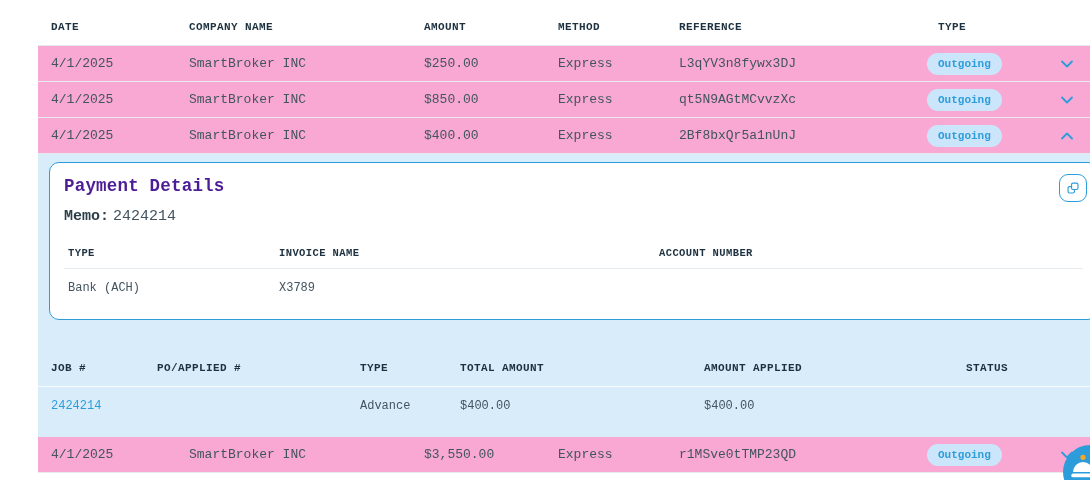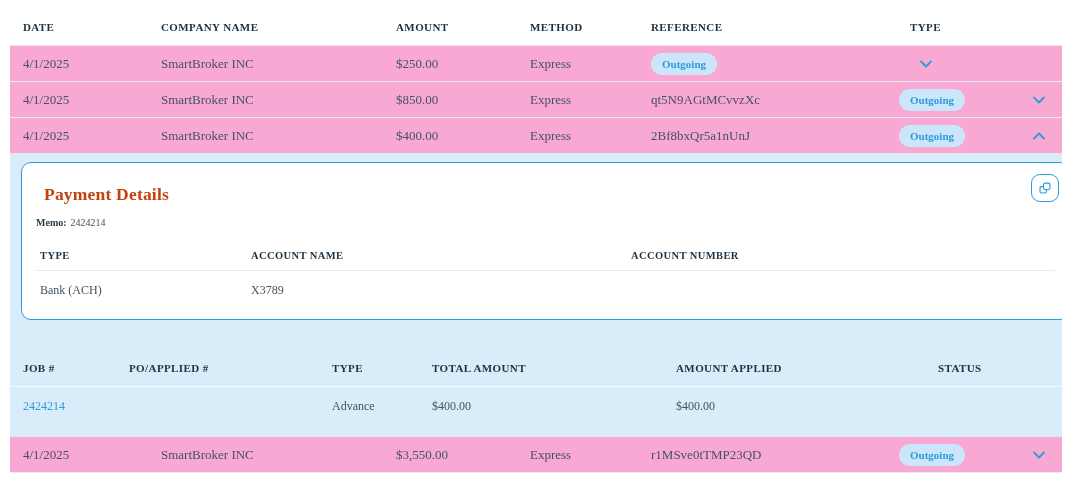--- a/index.html
+++ b/index.html
@@ -1,35 +1,35 @@
 <!DOCTYPE html>
 <html><head>
 <meta charset="utf-8">
 <style>
   html,body{margin:0;padding:0;background:#fff;}
   .page{width:1062px;height:480px;position:relative;overflow:hidden;background:#fff;
-        font-family:Liberation Serif, serif;}
+        font-family:Liberation Mono, monospace;padding-left:28px;}
   .twrap{margin-left:10px;width:1068px;}
   .grid-main{display:grid;grid-template-columns:151px 235px 134px 121px 248px 113px 1fr;align-items:center;box-sizing:border-box;}
   .thead{height:46px;padding-top:8px;border-bottom:1px solid #e3e8ec;}
   .th{font-size:11px;font-weight:bold;color:#1d3140;letter-spacing:.4px;}
   .th.first{padding-left:13px;}
   .th.type-col{padding-left:11px;}
   .prow{height:36px;border-bottom:1px solid #e6ebef;font-size:13px;color:#42545f;cursor:pointer;background:#f9a8d4;}
   .cell.first{padding-left:13px;}
   .badge-blue{display:inline-block;background:#cbe6fa;color:#2d9cdb;font-size:11px;font-weight:bold;
               padding:4px 11px;border-radius:12px;line-height:14px;}
   .badge-green{display:inline-block;background:#ccf3d9;color:#2ecc71;font-size:10.5px;font-weight:bold;
                padding:4px 9px;border-radius:11px;line-height:13px;}
   .chev{width:20px;height:20px;margin-left:17px;display:block;}
   .expanded{background:#d8ecfa;width:1068px;margin-left:10px;padding:8px 0 12px 0;box-sizing:border-box;}
   .card{margin-left:11px;width:1049px;height:158px;background:#fff;border:1px solid #2d9cdb;border-radius:10px;
         box-sizing:border-box;padding:13px 14px;position:relative;}
-  .card-title{font-size:17.5px;font-weight:600;color:#c2410c;margin:8px;letter-spacing:.2px;}
-  .memo{margin-top:12px;font-size:10px;color:#42545f;}
+  .card-title{font-size:17.5px;font-weight:600;color:#4c1d95;margin:0;letter-spacing:.2px;}
+  .memo{margin-top:12px;font-size:15px;color:#42545f;}
   .memo .lbl{font-weight:bold;color:#2b3e4a;margin-right:4px;}
   .copy-btn{position:absolute;top:11px;right:10px;width:28px;height:28px;border:1.5px solid #2d9cdb;border-radius:9px;
             background:#fff;display:flex;align-items:center;justify-content:center;cursor:pointer;box-sizing:border-box;}
   .inner-grid{display:grid;grid-template-columns:215px 380px 1fr;}
   .inner-head{margin-top:22px;padding-bottom:9px;border-bottom:1px solid #e6ebef;}
   .inner-head .th{font-size:10.5px;}
   .inner-row{padding-top:12px;font-size:12px;color:#42545f;}
   .pl4{padding-left:4px;}
   .jobs{margin-top:30px;}
   .grid-jobs{display:grid;grid-template-columns:119px 203px 100px 244px 262px 1fr;align-items:center;box-sizing:border-box;}
@@ -56,20 +56,21 @@
       <div class="th">REFERENCE</div>
       <div class="th type-col">TYPE</div>
       <div></div>
     </div>
 
     <div class="grid-main prow">
       <div class="cell first">4/1/2025</div>
       <div class="cell">SmartBroker INC</div>
       <div class="cell">$250.00</div>
       <div class="cell">Express</div>
+      <div class="cell">L3qYV3n8fywx3DJ</div>
       <div class="cell"><span class="badge-blue">Outgoing</span></div>
       <div class="cell">
         <svg class="chev" viewBox="0 0 24 24" fill="none" stroke="#2d9cdb" stroke-width="2.2" stroke-linecap="round" stroke-linejoin="round">
             <polyline points="6 9 12 15 18 9"></polyline>
           </svg>
       </div>
     </div>
 
     <div class="grid-main prow">
       <div class="cell first">4/1/2025</div>
@@ -107,21 +108,21 @@
         <span class="lbl">Memo:</span><span>2424214</span>
       </div>
       <button class="copy-btn">
         <svg width="16" height="16" viewBox="0 0 24 24" fill="none" stroke="#2d9cdb" stroke-width="2" stroke-linecap="round" stroke-linejoin="round">
           <rect x="3.5" y="9.5" width="11" height="11" rx="2.5"></rect>
           <rect x="9.5" y="3.5" width="11" height="11" rx="2.5" fill="#ffffff"></rect>
         </svg>
       </button>
       <div class="inner-grid inner-head">
         <div class="th pl4">TYPE</div>
-        <div class="th">ACCOUNT NAME</div>
+        <div class="th">INVOICE NAME</div>
         <div class="th">ACCOUNT NUMBER</div>
       </div>
       <div class="inner-grid inner-row">
         <div class="pl4">Bank (ACH)</div>
         <div>X3789</div>
       </div>
     </div>
 
     <div class="jobs">
       <div class="grid-jobs jobs-head">

